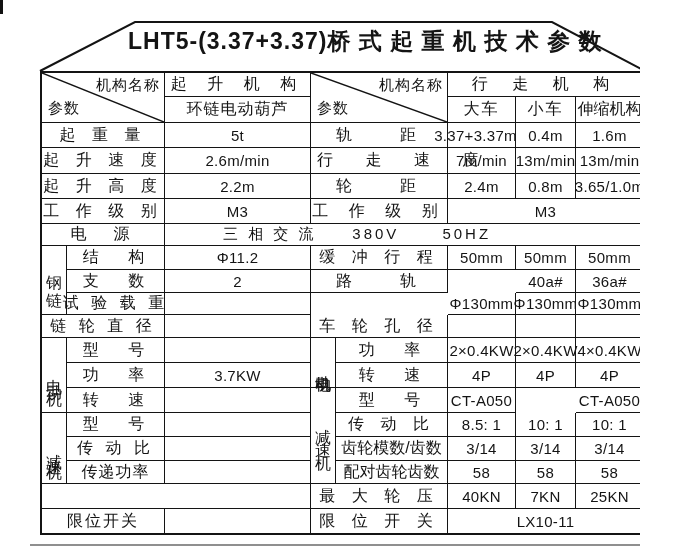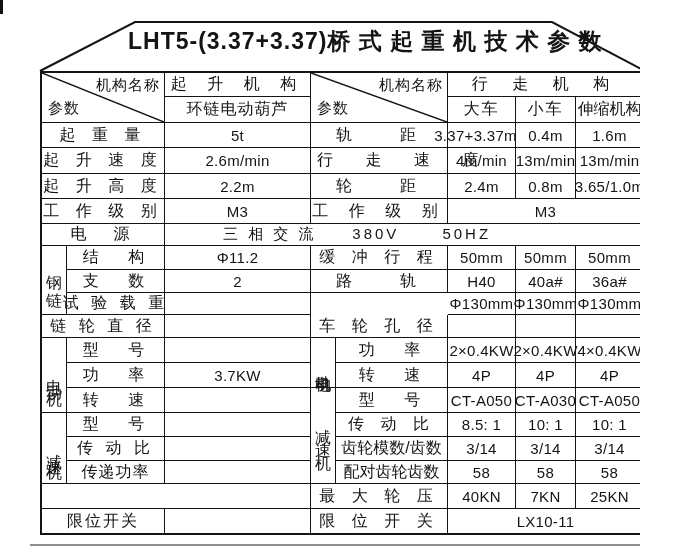--- a/index.html
+++ b/index.html
@@ -127,39 +127,38 @@
     <div class="c" style="grid-area:18/1/19/4"></div>
     <div class="c lbl ls2 lb" style="grid-area:19/1/20/3">限位开关</div>
     <div class="c val lb" style="grid-area:19/3/20/4"></div>
 
     <div class="c lbl ls6" style="grid-area:3/4/4/6">轨    距</div>
     <div class="c val nudge-l" style="grid-area:3/6/4/7">3.37+3.37m</div>
     <div class="c val" style="grid-area:3/7/4/8">0.4m</div>
     <div class="c val lr" style="grid-area:3/8/4/9">1.6m</div>
 
     <div class="c lbl spill" style="grid-area:4/4/5/6">行 走 速 度</div>
-    <div class="c val" style="grid-area:4/6/5/7">4m/min</div>
+    <div class="c val" style="grid-area:4/6/5/7">7m/min</div>
     <div class="c val" style="grid-area:4/7/5/8">13m/min</div>
     <div class="c val lr" style="grid-area:4/8/5/9">13m/min</div>
 
     <div class="c lbl ls6" style="grid-area:5/4/6/6">轮    距</div>
     <div class="c val" style="grid-area:5/6/6/7">2.4m</div>
     <div class="c val" style="grid-area:5/7/6/8">0.8m</div>
     <div class="c val lr" style="grid-area:5/8/6/9">3.65/1.0m</div>
 
     <div class="c lbl ls8" style="grid-area:6/4/7/6">工 作 级 别</div>
     <div class="c val lr" style="grid-area:6/6/7/9">M3</div>
 
     <div class="c lbl ls6" style="grid-area:8/4/9/6">缓 冲 行 程</div>
     <div class="c val" style="grid-area:8/6/9/7">50mm</div>
     <div class="c val" style="grid-area:8/7/9/8">50mm</div>
     <div class="c val lr" style="grid-area:8/8/9/9">50mm</div>
 
     <div class="c lbl ls6" style="grid-area:9/4/10/6">路    轨</div>
-    <div class="c val" style="grid-area:9/6/10/7">H40</div>
     <div class="c val" style="grid-area:9/7/10/8">40a#</div>
     <div class="c val lr" style="grid-area:9/8/10/9">36a#</div>
 
     <div class="c val" style="grid-area:10/6/11/7">Φ130mm</div>
     <div class="c val" style="grid-area:10/7/11/8">Φ130mm</div>
     <div class="c val lr" style="grid-area:10/8/11/9">Φ130mm</div>
 
     <div class="c lbl ls6" style="grid-area:11/4/12/6">车 轮 孔 径</div>
     <div class="c val" style="grid-area:11/6/12/7"></div>
     <div class="c val" style="grid-area:11/7/12/8"></div>
@@ -175,21 +174,20 @@
     <div class="c lbl ls4" style="grid-area:13/5/14/6">转   速</div>
     <div class="c val" style="grid-area:13/6/14/7">4P</div>
     <div class="c val" style="grid-area:13/7/14/8">4P</div>
     <div class="c val lr" style="grid-area:13/8/14/9">4P</div>
 
     <div class="c" style="grid-area:14/4/18/5">
       <span class="vlab vs14">减速机</span>
     </div>
     <div class="c lbl ls4" style="grid-area:14/5/15/6">型   号</div>
     <div class="c val" style="grid-area:14/6/15/7">CT-A050</div>
-    <div class="c val" style="grid-area:14/7/15/8">CT-A030</div>
     <div class="c val lr" style="grid-area:14/8/15/9">CT-A050</div>
     <div class="c lbl ls6" style="grid-area:15/5/16/6">传 动 比</div>
     <div class="c val" style="grid-area:15/6/16/7">8.5: 1</div>
     <div class="c val" style="grid-area:15/7/16/8">10: 1</div>
     <div class="c val lr" style="grid-area:15/8/16/9">10: 1</div>
     <div class="c lbl ls0" style="grid-area:16/5/17/6">齿轮模数/齿数</div>
     <div class="c val" style="grid-area:16/6/17/7">3/14</div>
     <div class="c val" style="grid-area:16/7/17/8">3/14</div>
     <div class="c val lr" style="grid-area:16/8/17/9">3/14</div>
     <div class="c lbl ls0" style="grid-area:17/5/18/6">配对齿轮齿数</div>

